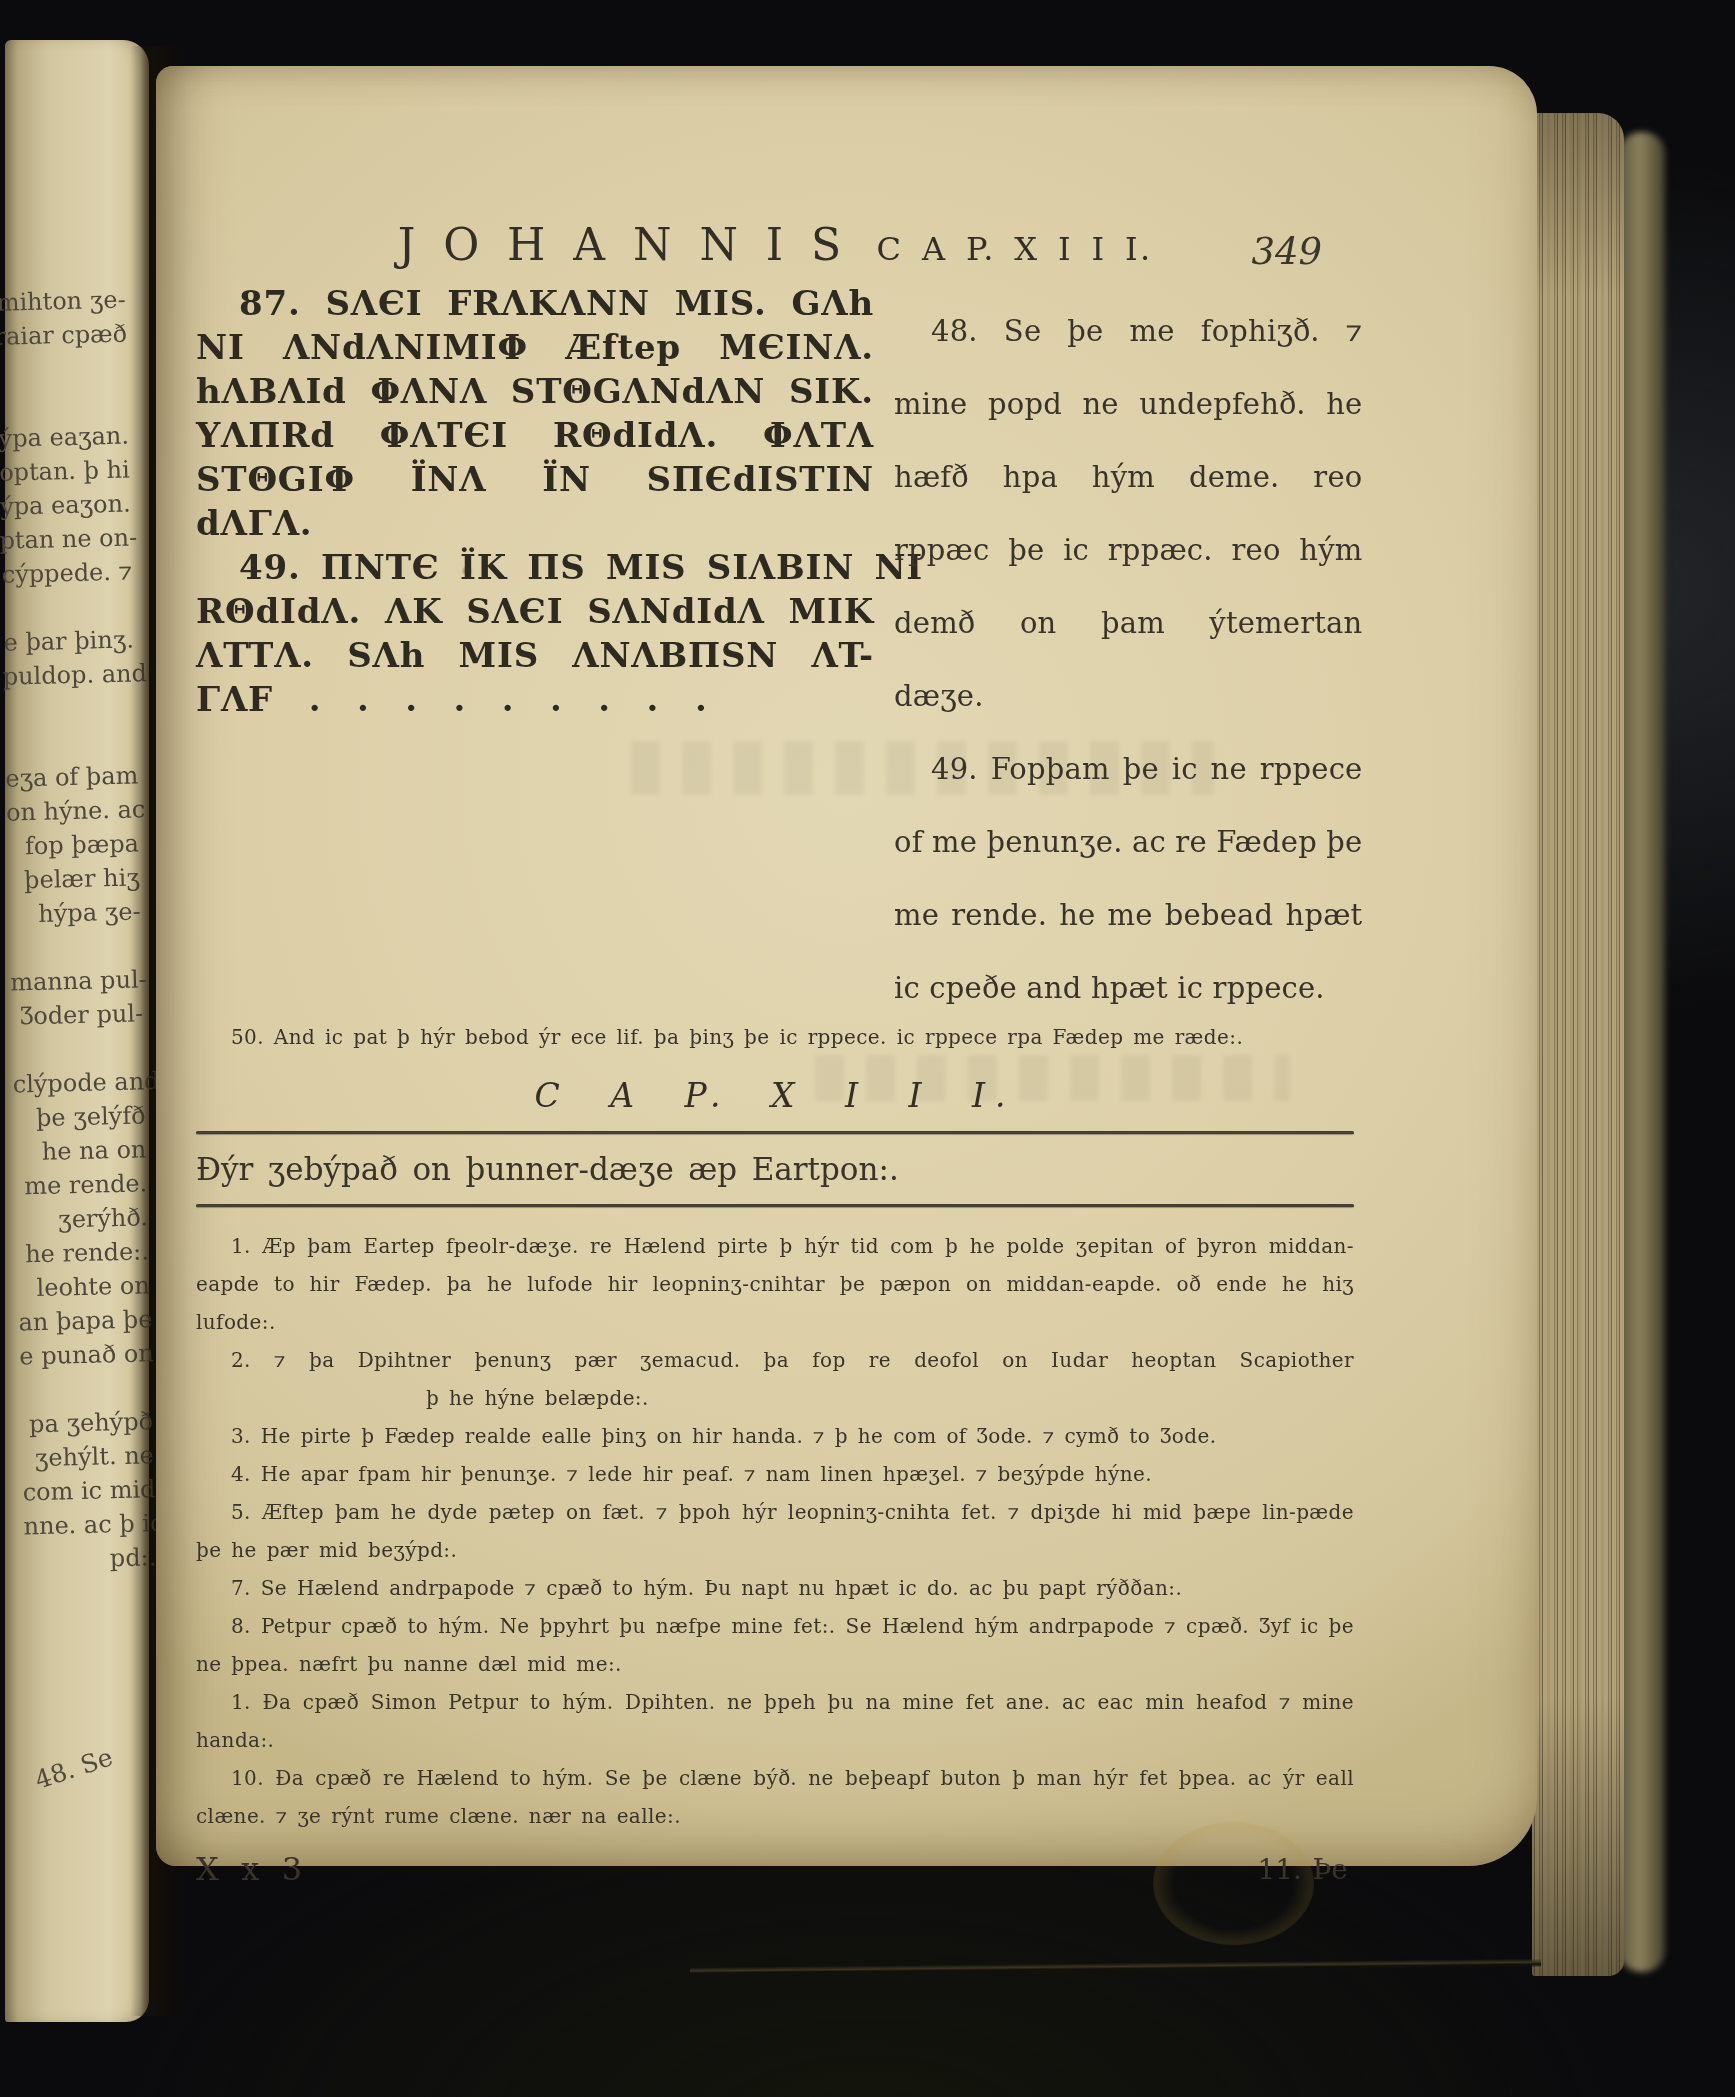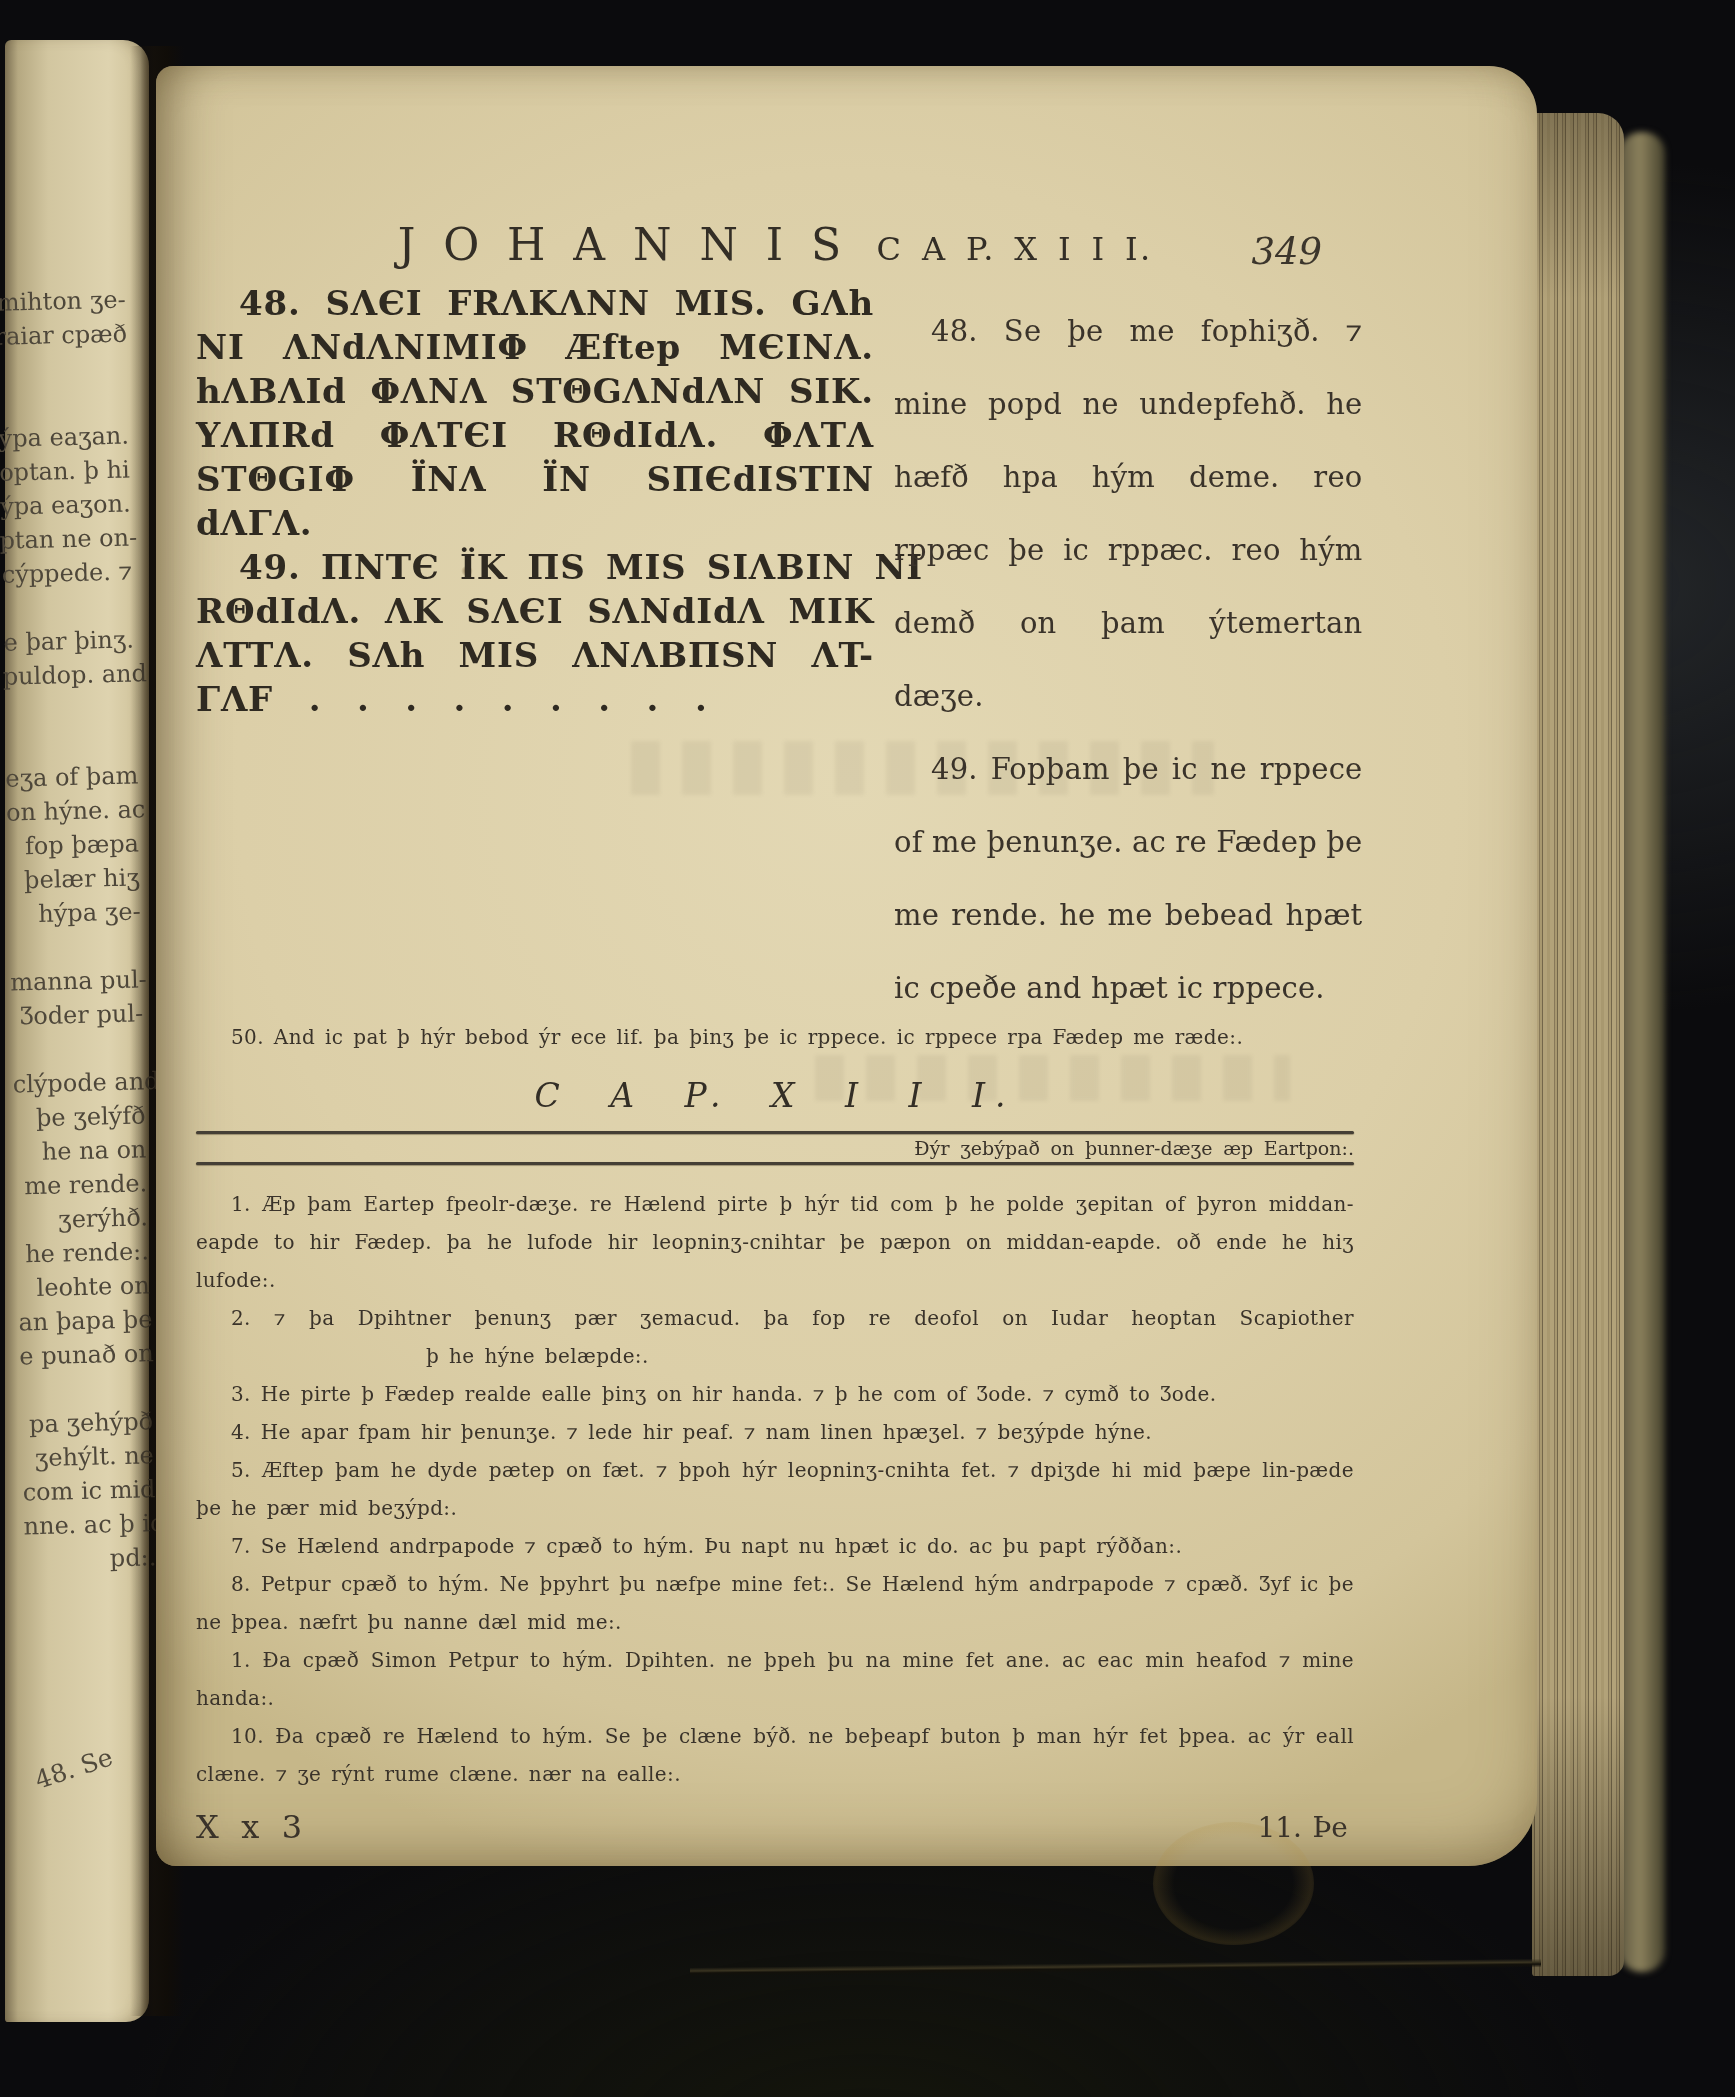--- a/index.html
+++ b/index.html
@@ -86,21 +86,21 @@
     margin:0; font-size:20px; line-height:38px; letter-spacing:0.4px; word-spacing:3.1px;
     color:#3a332a; text-align:justify; text-indent:35px;
   }
   .v50 { margin-top:7.7px; }
   .cap-heading {
     text-align:center; font-style:italic; font-size:33px; letter-spacing:10px; word-spacing:20px;
     margin:20px 0 15.3px; color:#332e26;
   }
   .rule { height:3.1px; background:#46403600; background:#453f35; border-radius:2.3px;
           box-shadow:0 0.8px 0.8px rgba(60,50,30,.5); }
-  .rubric { text-align:right; font-size:19px; word-spacing:4.6px; margin:3px 0; color:#3a332a; }
+  .rubric { text-align:left; font-size:31px; word-spacing:4.6px; margin:17px 0; color:#3a332a; }
   .rules-block { margin-bottom:20px; }
   .verses { margin-top:4.6px; }
   .vgap { display:inline-block; width:230px; }
   
   .sig-row { position:relative; text-align:left; margin-top:15px; font-size:32px; color:#3a332a; word-spacing:12.3px; }
   .catch { position:absolute; right:6.1px; top:3.1px; font-size:28px; word-spacing:1.5px; }
   
   .stain-dot { position:absolute; left:305px; top:500px; width:12.3px; height:10px; border-radius:50%;
                background:radial-gradient(circle,#6f5430 0%, rgba(111,84,48,0) 75%); opacity:.8; }
   .stain-ring { position:absolute; left:997px; top:1756px; width:161px; height:123px; border-radius:50%;
@@ -178,21 +178,21 @@
     <div class="header">
       <span class="title">J O H A N N I S</span>
       <span class="chap">C A P. X I I I.</span>
       <span class="pagenum">349</span>
     </div>
 
     <div class="bilingual">
       <div class="col-gothic">
         <div class="gblock indent-first">
 
-        <div class="gline">48. SΛЄI FRΛKΛNN MIS. GΛh</div>
+        <div class="gline">87. SΛЄI FRΛKΛNN MIS. GΛh</div>
             <div class="gline">NI ΛNdΛNIMIΦ Æftep MЄINΛ.</div>
             <div class="gline">hΛBΛId ΦΛNΛ STΘGΛNdΛN SIK.</div>
             <div class="gline">ΥΛΠRd ΦΛTЄI RΘdIdΛ. ΦΛTΛ</div>
             <div class="gline">STΘGIΦ ÏNΛ ÏN SΠЄdISTIN</div>
             <div class="gline">dΛΓΛ.</div>
           </div>
         <div class="gblock indent-first dots-last">
 
         <div class="gline">49. ΠNTЄ ÏK ΠS MIS SIΛBIN NI</div>
             <div class="gline">RΘdIdΛ. ΛK SΛЄI SΛNdIdΛ MIK</div>

